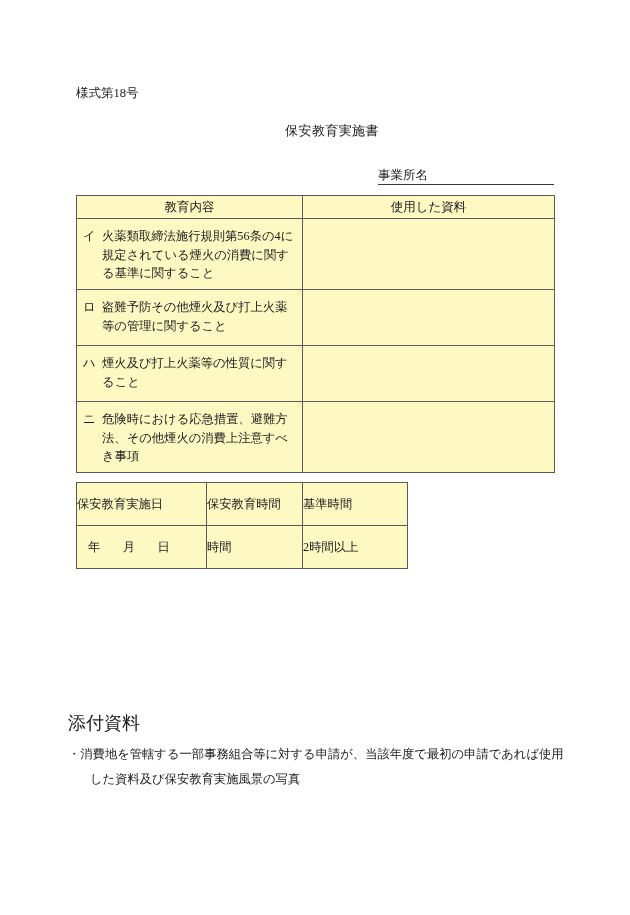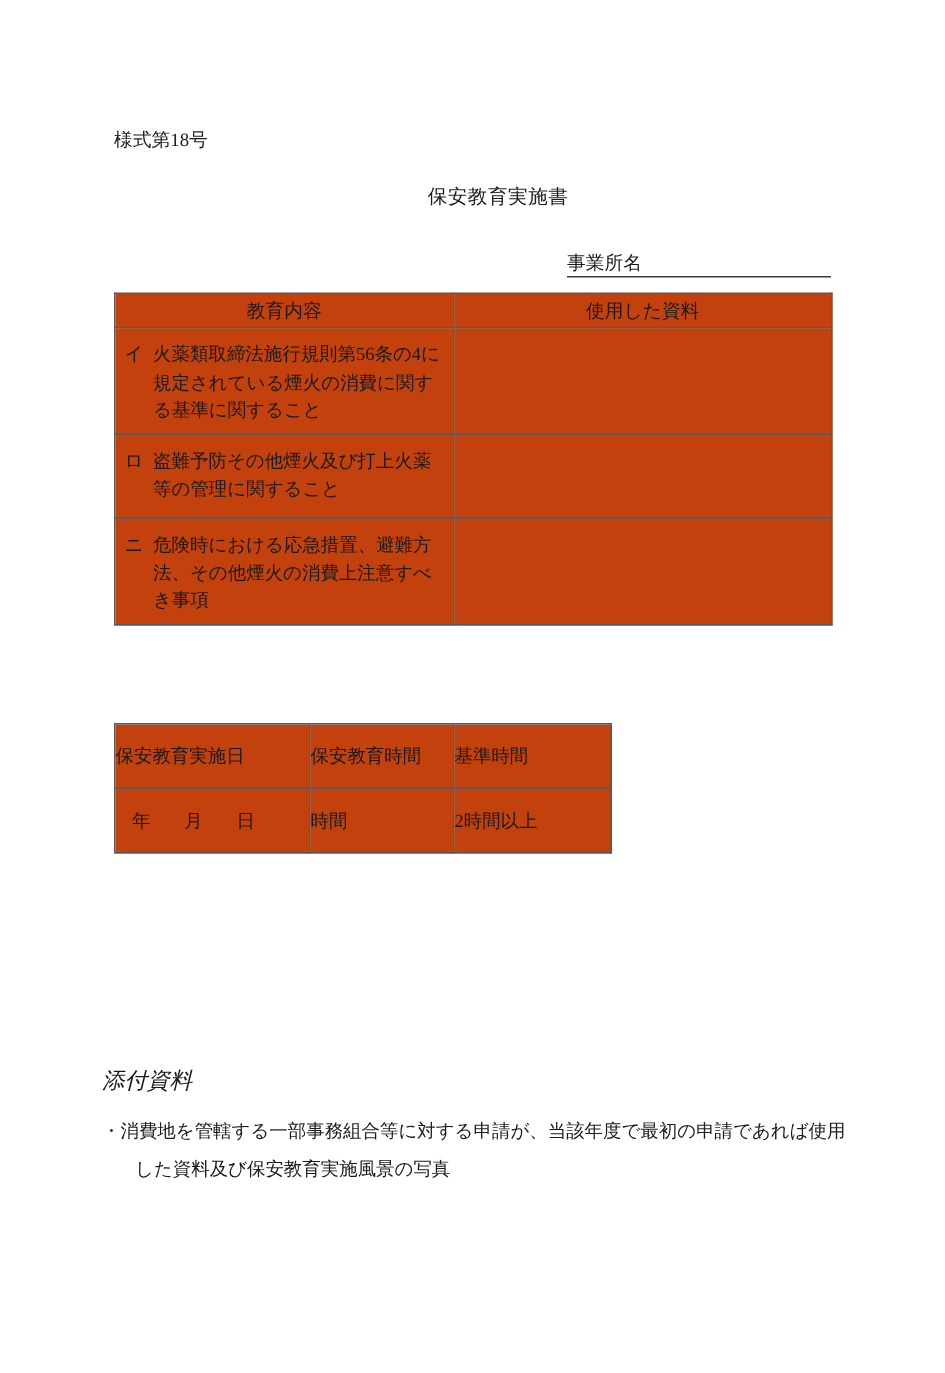--- a/index.html
+++ b/index.html
@@ -63,21 +63,21 @@
     border-collapse: collapse;
     table-layout: fixed;
     font-size: 12px;
   }
   table.grid td,
   table.grid th {
     border: 1px solid #5a5a5a;
     padding: 0;
     vertical-align: top;
     font-weight: normal;
-    background: #c2410c;
+    background: #fef9c3;
   }
 
   
   #table-contents {
     left: 76px;
     top: 195px;
     width: 478px;
   }
   #table-contents th {
     height: 22px;
@@ -139,23 +139,22 @@
   }
   #table-lecturer td {
     height: 45px;
   }
 
   
   .attach-label {
     position: absolute;
     left: 68px;
     top: 711px;
-    font-size: 15px;
-    white-space: nowrap;
-    font-style: italic;
+    font-size: 18px;
+    white-space: nowrap;
   }
   .attach-note {
     position: absolute;
     left: 68px;
     top: 742px;
     width: 500px;
     font-size: 12.3px;
     line-height: 2.0;
   }
   .attach-note .cont {
@@ -192,20 +191,26 @@
     <tbody>
       <tr style="height:70px">
         <td class="item-cell">
           <span class="item-text"><span class="item-marker">イ</span><span>火薬類取締法施行規則第56条の4に規定されている煙火の消費に関する基準に関すること</span></span>
         </td>
         <td class="blank-cell"></td>
       </tr>
       <tr style="height:56px">
         <td class="item-cell">
           <span class="item-text"><span class="item-marker">ロ</span><span>盗難予防その他煙火及び打上火薬等の管理に関すること</span></span>
+        </td>
+        <td class="blank-cell"></td>
+      </tr>
+      <tr style="height:56px">
+        <td class="item-cell">
+          <span class="item-text"><span class="item-marker">ハ</span><span>煙火及び打上火薬等の性質に関すること</span></span>
         </td>
         <td class="blank-cell"></td>
       </tr>
       <tr style="height:53px">
         <td class="item-cell">
           <span class="item-text"><span class="item-marker">ニ</span><span>危険時における応急措置、避難方法、その他煙火の消費上注意すべき事項</span></span>
         </td>
         <td class="blank-cell"></td>
       </tr>
     </tbody>

